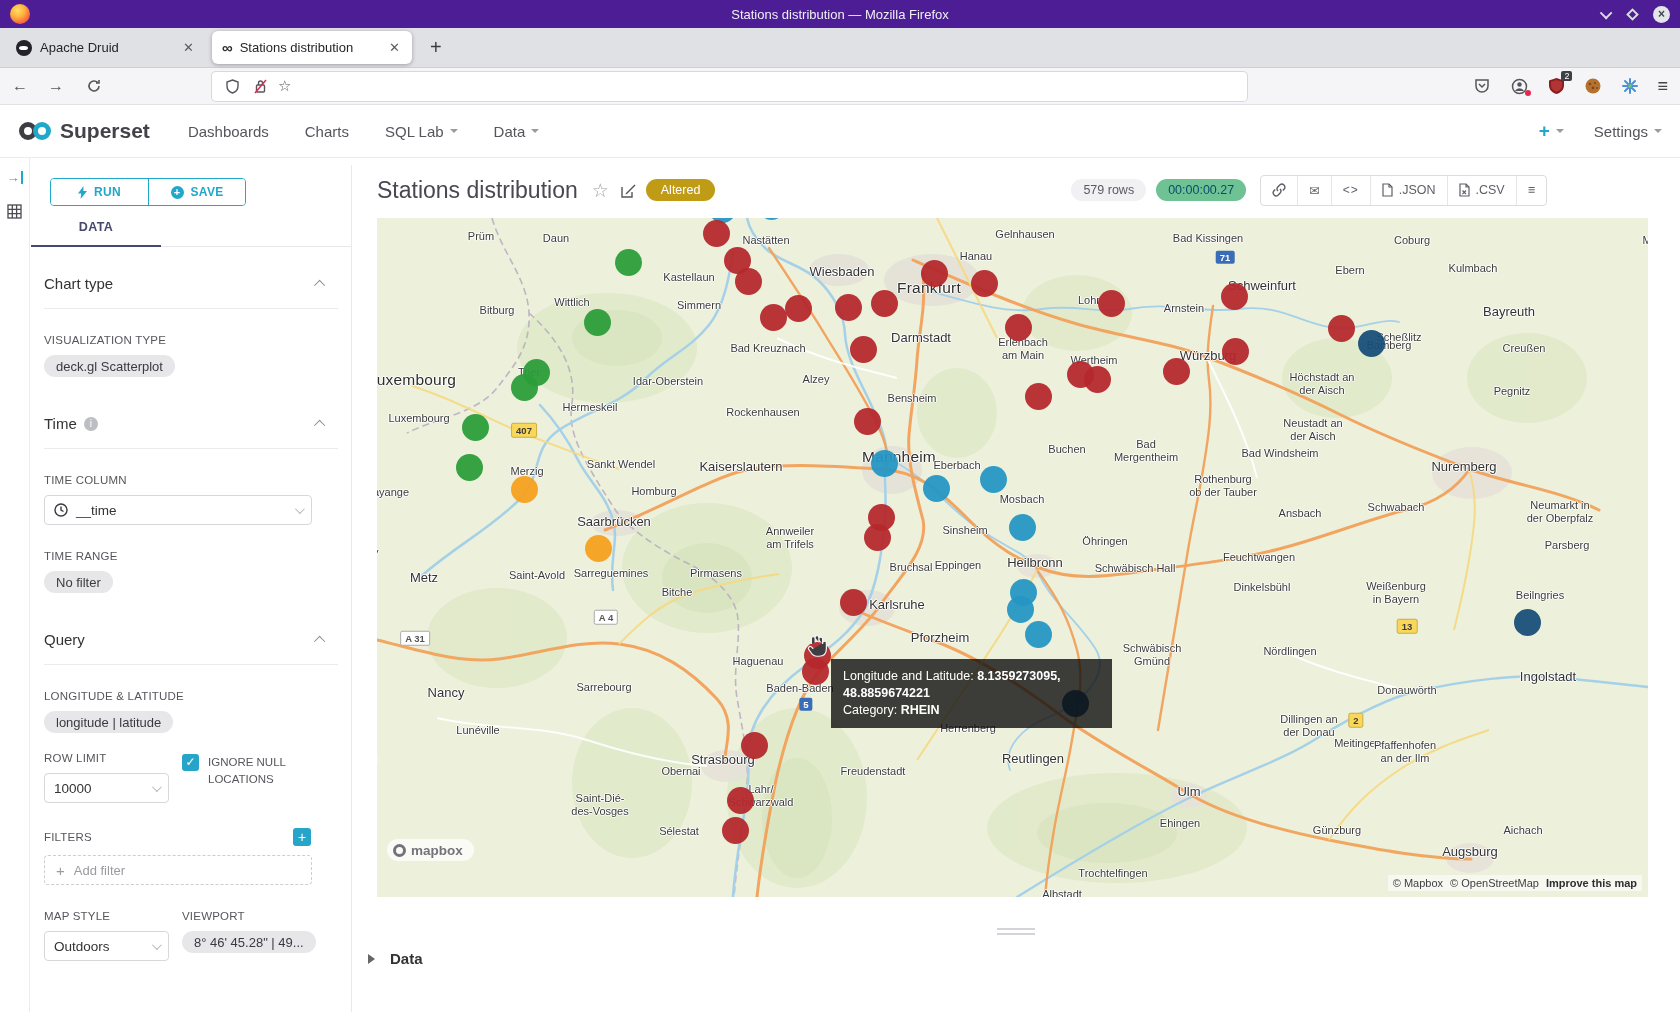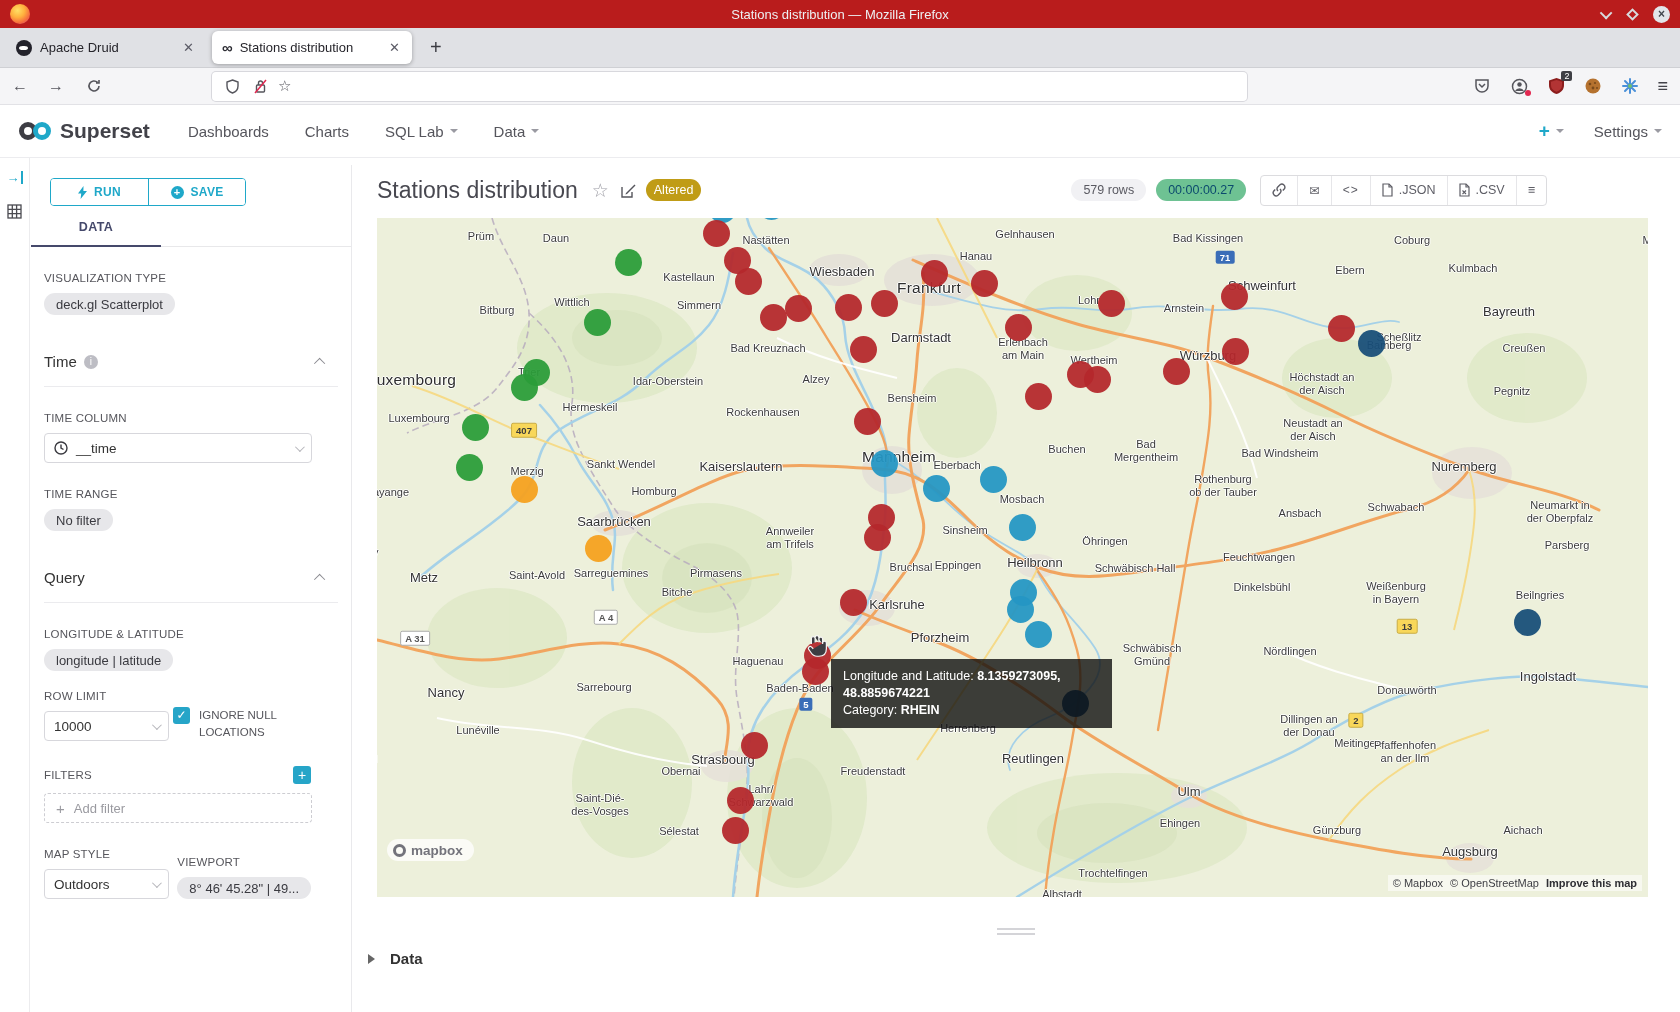--- a/index.html
+++ b/index.html
@@ -1,19 +1,19 @@
 <!DOCTYPE html>
 <html lang="en"><head>
 <meta charset="utf-8">
 <style>
 *{box-sizing:border-box;margin:0;padding:0}
 html,body{width:1680px;height:1012px;overflow:hidden}
 body{font-family:"Liberation Sans",sans-serif;background:#fff;position:relative;font-size:13px;color:#333}
 
-.titlebar{height:28px;background:#b91c1c;display:flex;align-items:center;padding:0 10px;position:relative}
+.titlebar{height:28px;background:#4c1d95;display:flex;align-items:center;padding:0 10px;position:relative}
 .ff-logo{width:20px;height:20px;border-radius:50%;background:radial-gradient(circle at 38% 32%,#ffe066 0%,#ffb13e 38%,#f66b3d 68%,#c94f8a 100%)}
 .titlebar-title{position:absolute;left:0;right:0;text-align:center;color:#eef0f2;font-size:13px;pointer-events:none}
 .win-controls{margin-left:auto;display:flex;gap:16px;align-items:center;z-index:1}
 .wc-min{width:9px;height:9px;border-left:2px solid #d8dadd;border-bottom:2px solid #d8dadd;transform:rotate(-45deg) translateY(-2px)}
 .wc-max{width:9px;height:9px;border:2px solid #d8dadd;transform:rotate(45deg)}
 .wc-close{width:17px;height:17px;border-radius:50%;background:#e2e5e9;color:#42474d;font-size:12px;font-weight:bold;display:flex;align-items:center;justify-content:center;line-height:1}
 
 .tabbar{height:40px;background:#e0e1e5;display:flex;align-items:center;padding-left:6px;border-bottom:1px solid #cfd0d4}
 .tab{height:33px;border-radius:6px;display:flex;align-items:center;gap:8px;padding:0 10px;width:200px;font-size:13px;color:#25242a;margin-right:6px}
 .tab.active{background:#fff;box-shadow:0 1px 4px rgba(0,0,0,.3)}
@@ -60,36 +60,36 @@
 .chev{width:8px;height:8px;border-right:1.6px solid #8a8a90;border-bottom:1.6px solid #8a8a90;margin-left:auto}
 .chev.up{transform:rotate(-135deg) translateY(-2px)}
 .chev.down{transform:rotate(45deg) translateY(-2px)}
 .info-ic{width:14px;height:14px;border-radius:50%;background:#bdbdc4;color:#fff;font-size:10px;display:inline-flex;align-items:center;justify-content:center;margin-left:7px;font-style:normal}
 .ctl-label{margin-top:25px;margin-bottom:9px;font-size:11.5px;color:#56565c;letter-spacing:.2px}
 .pill{display:inline-flex;align-items:center;height:22px;padding:0 12px;border-radius:11px;background:#e7e7ea;font-size:13px;color:#3a3a40;white-space:nowrap}
 .sel{height:30px;border:1px solid #d7d7dc;border-radius:4px;background:#fff;display:flex;align-items:center;padding:0 9px;gap:8px;font-size:13.5px;color:#333}
 .sel .chev{margin-left:auto;width:7px;height:7px;border-color:#b6b6bc}
 .sel.full{width:268px}
 .sel.small{width:125px}
-.qrow{display:flex;gap:4px;align-items:flex-end}
+.qrow{display:flex;gap:13px;align-items:flex-start}
 .qcol{width:131px}
 .cbrow{display:flex;gap:9px;align-items:flex-start;font-size:11.5px;color:#56565c;line-height:17px}
 .cb{width:17px;height:17px;border-radius:3px;flex:none}
 .cb.checked{background:#26a5c8;color:#fff;display:flex;align-items:center;justify-content:center;font-size:12px}
 .filters-row{display:flex;align-items:center;margin-top:25px}
 .addbtn{margin-left:auto;width:18px;height:18px;border-radius:3px;background:#26a5c8;color:#fff;font-size:14px;display:flex;align-items:center;justify-content:center;line-height:1}
 .add-filter{margin-top:9px;width:268px;height:30px;border:1px dashed #cdcdd2;border-radius:4px;display:flex;align-items:center;gap:9px;padding:0 11px;color:#9a9aa0;font-size:13px}
 .clock-ic,.mini-svg{flex:none;display:inline-flex}
 
 .main{position:absolute;left:352px;top:0;right:0;height:100%}
 .chart-header{position:absolute;left:25px;top:11px;right:133px;height:42px;display:flex;align-items:center}
 .chart-title{font-size:23px;color:#484850}
 .title-star{color:#9d9da5;font-size:19px;margin-left:14px}
 .edit-ic{margin-left:12px;display:flex}
-.altered{margin-left:10px;background:#c09c16;color:#fff;font-size:12.5px;padding:4px 8px;border-radius:13px}
+.altered{margin-left:10px;background:#c09c16;color:#fff;font-size:12.5px;padding:4px 15px;border-radius:13px}
 .hdr-right{margin-left:auto;display:flex;align-items:center;gap:10px}
 .badge-rows{background:#f1f1f4;border-radius:12px;padding:4px 12px;font-size:12.5px;color:#5a5a62}
 .badge-timer{background:#6ec293;border-radius:12px;padding:4px 12px;font-size:12.5px;color:#0c4a6e}
 .btn-group{display:flex;border:1px solid #dcdcdf;border-radius:4px;overflow:hidden;background:#fff;margin-left:4px}
 .bg-item{padding:7px 11px;display:flex;gap:6px;align-items:center;color:#5e5e66;font-size:12.5px}
 .bg-item+.bg-item{border-left:1px solid #e6e6e9}
 .code-ic{font-size:12px;letter-spacing:1px;color:#5e5e66}
 
 .map{position:absolute;left:25px;top:60px;width:1271px;height:679px;overflow:hidden;background:#edf0db}
 .map-svg{position:absolute;left:0;top:0}
@@ -265,20 +265,24 @@
       <button class="pbtn">
         <span class="save-plus">+</span>
         <span>SAVE</span>
       </button>
     </div>
     <div class="data-tab-row">
       <span class="data-tab">DATA</span>
     </div>
     <div class="panel-inner">
       
+      <div class="sec-head first">
+        <span>Chart type</span>
+        <span class="chev up"></span>
+      </div>
       <div class="ctl-label">VISUALIZATION TYPE</div>
       <span class="pill">deck.gl Scatterplot</span>
 
       
       <div class="sec-head">
         <span>Time</span>
         <span class="info-ic">i</span>
         <span class="chev up"></span>
       </div>
       <div class="ctl-label">TIME COLUMN</div>

